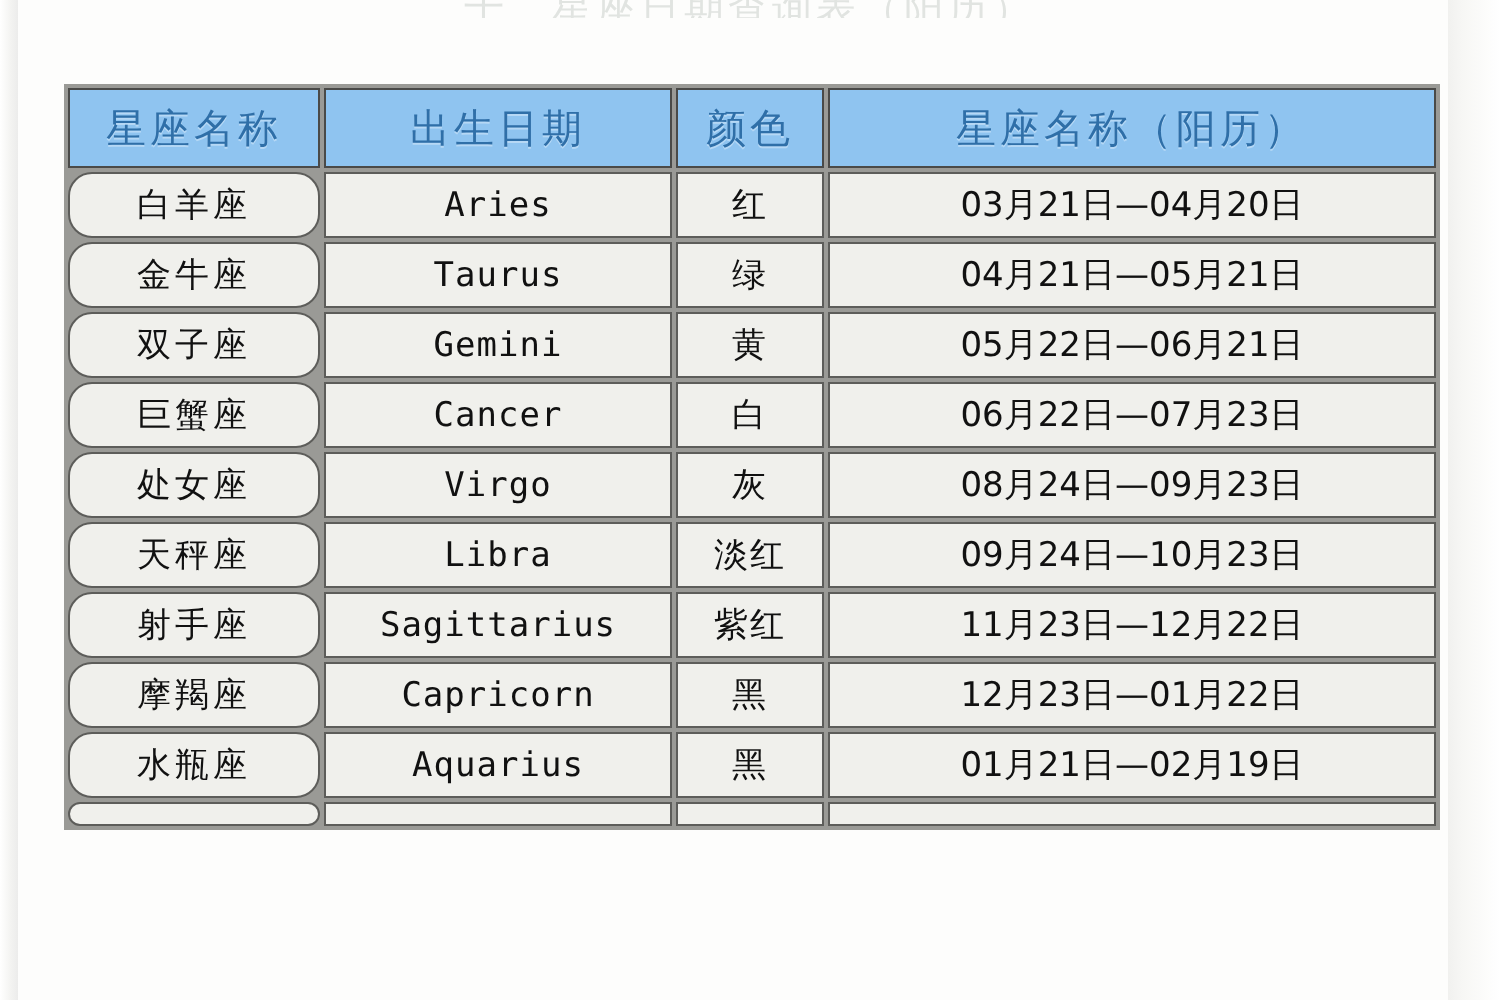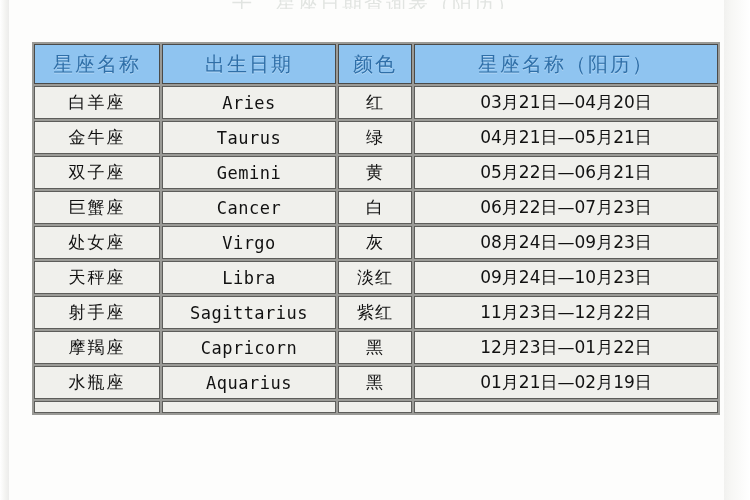--- a/index.html
+++ b/index.html
@@ -100,21 +100,21 @@
 
   td.col-name,
   th.col-name { width: 124px; }
   td.col-en,
   th.col-en { width: 172px; }
   td.col-color,
   th.col-color { width: 72px; }
   td.col-date,
   th.col-date { width: 302px; }
 
-  td.col-name  { letter-spacing: 2px; }
+  td.col-name  { letter-spacing: 2px; border-radius: 12px; }
   td.col-en    { font-family: "DejaVu Sans Mono", monospace; font-size: 15px; letter-spacing: .5px; margin-top: 44px; }
   td.col-color { letter-spacing: 1px; }
   td.col-date  { font-family: "DejaVu Sans", sans-serif; font-size: 16px; letter-spacing: 0px; }
 
   
   .clipped-row td {
     height: 10px !important;
   }
 </style>
 </head>

